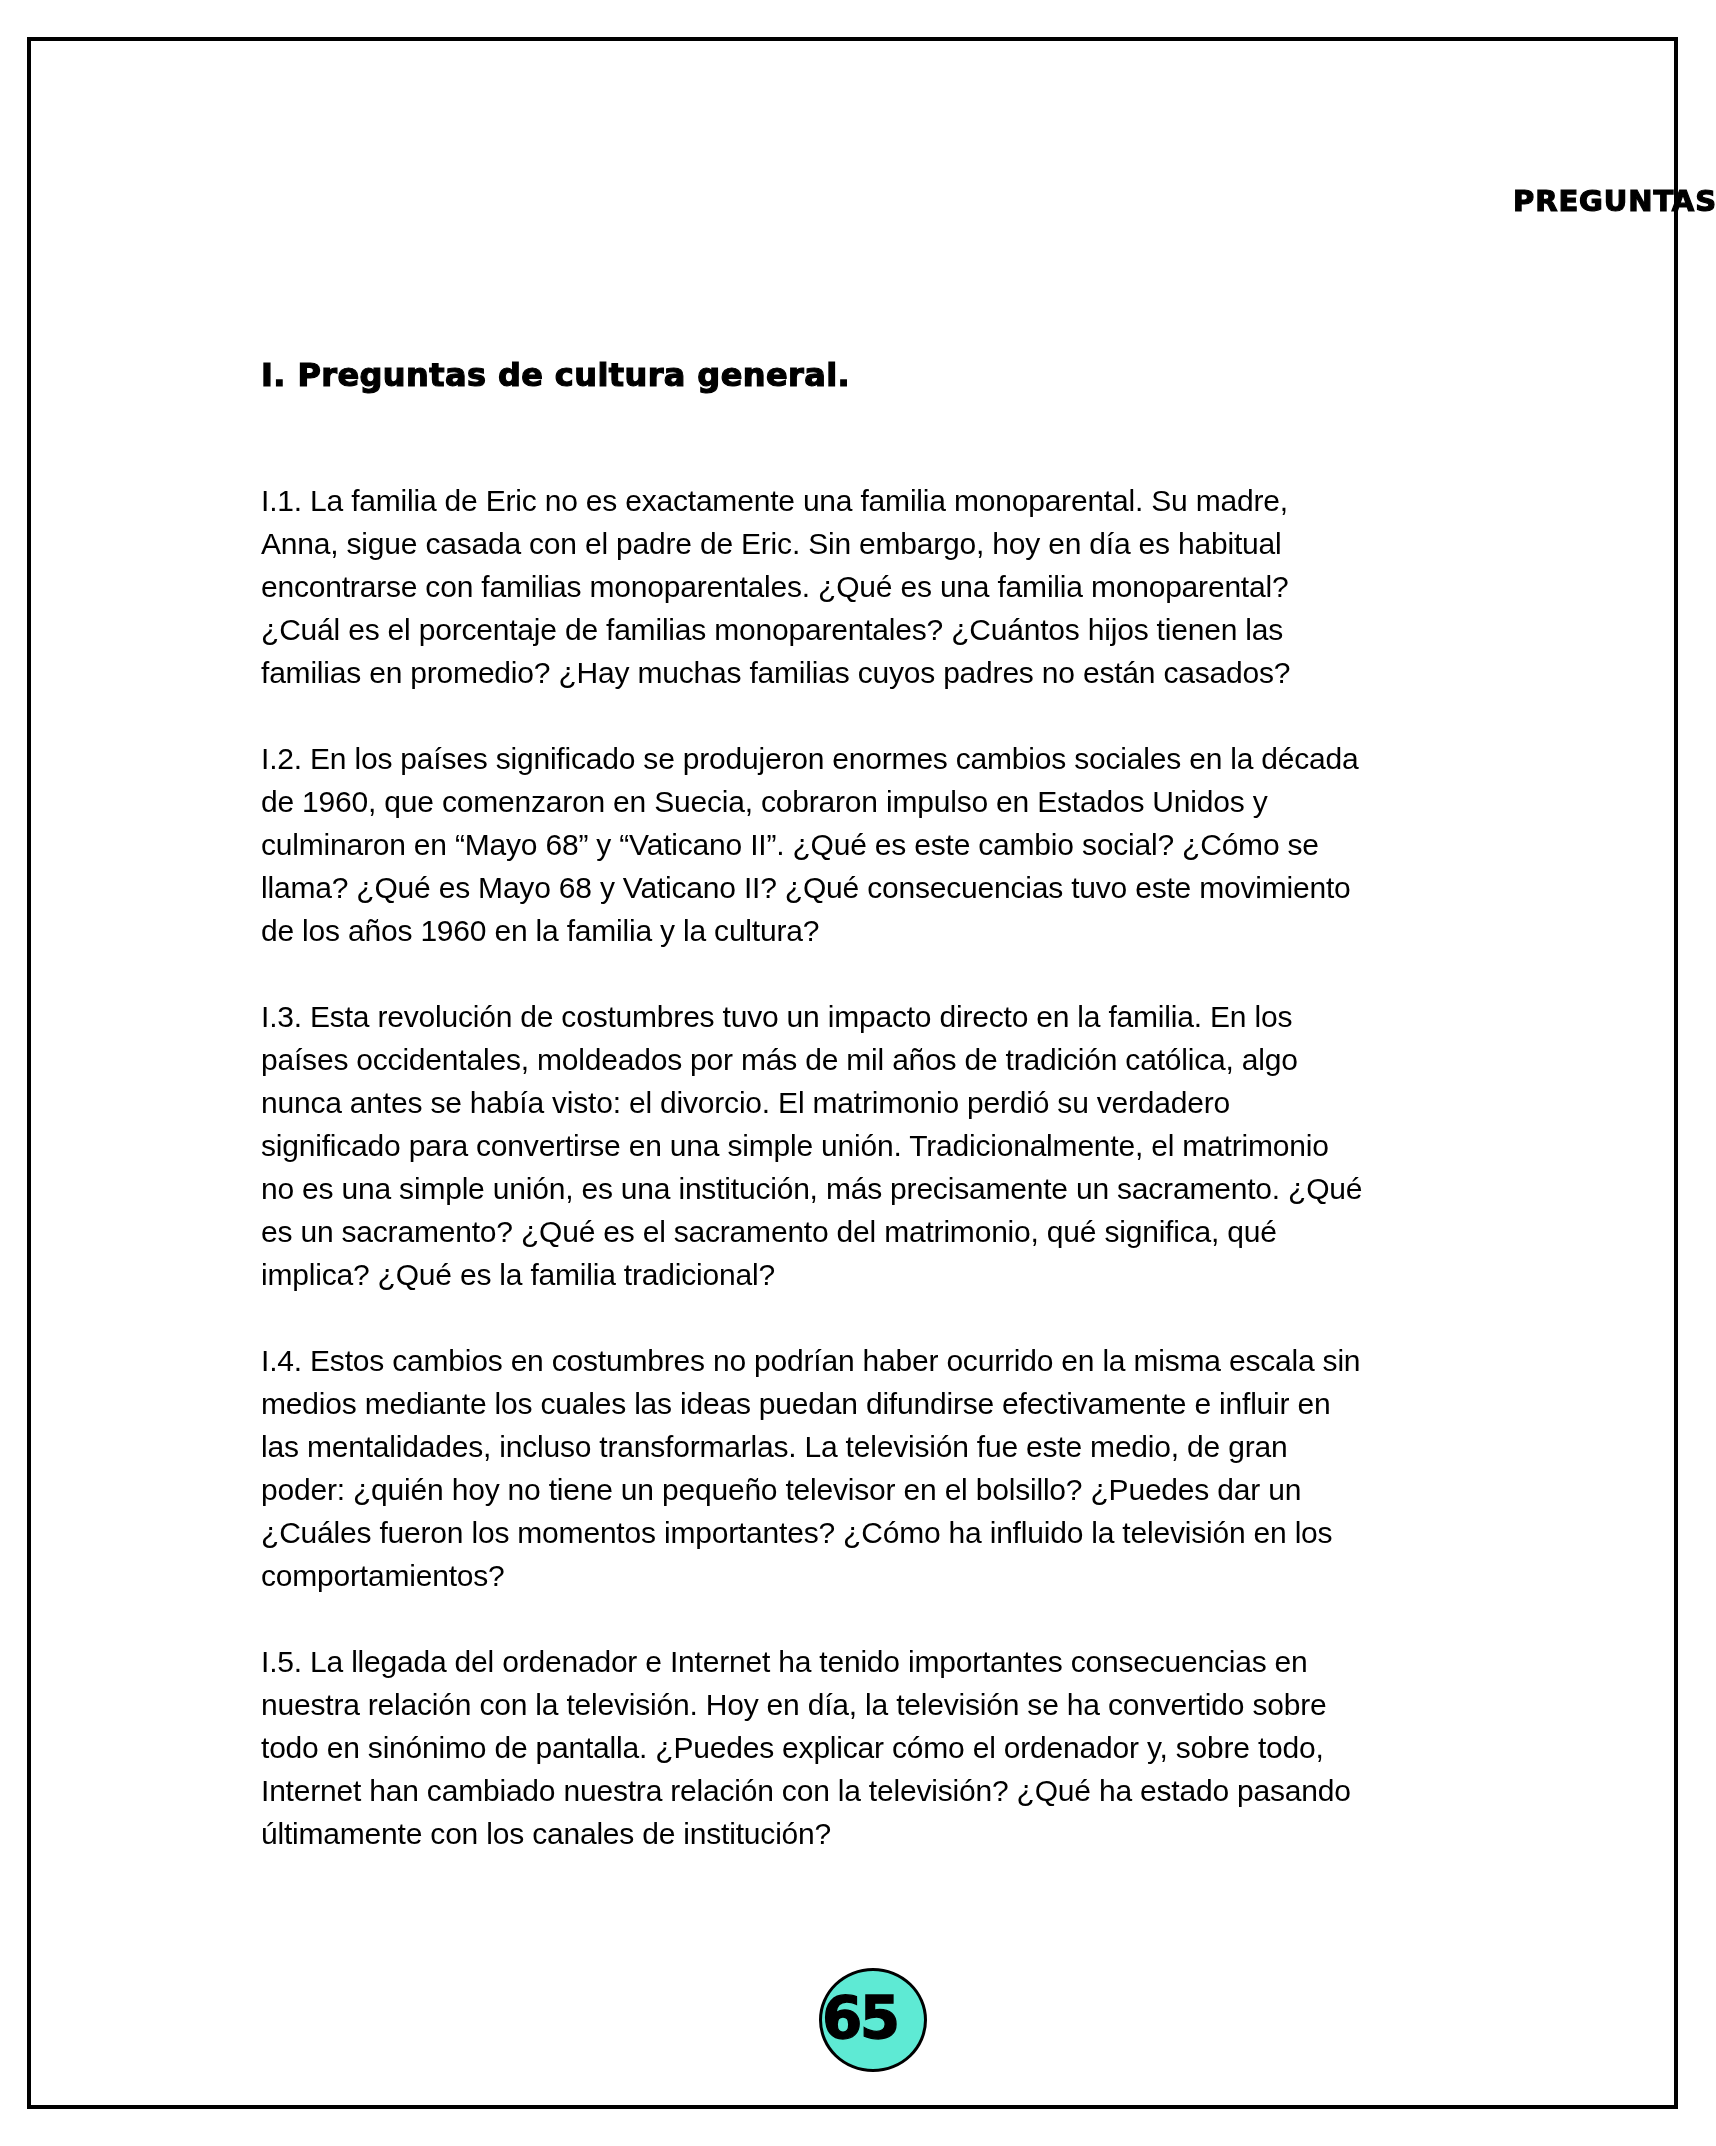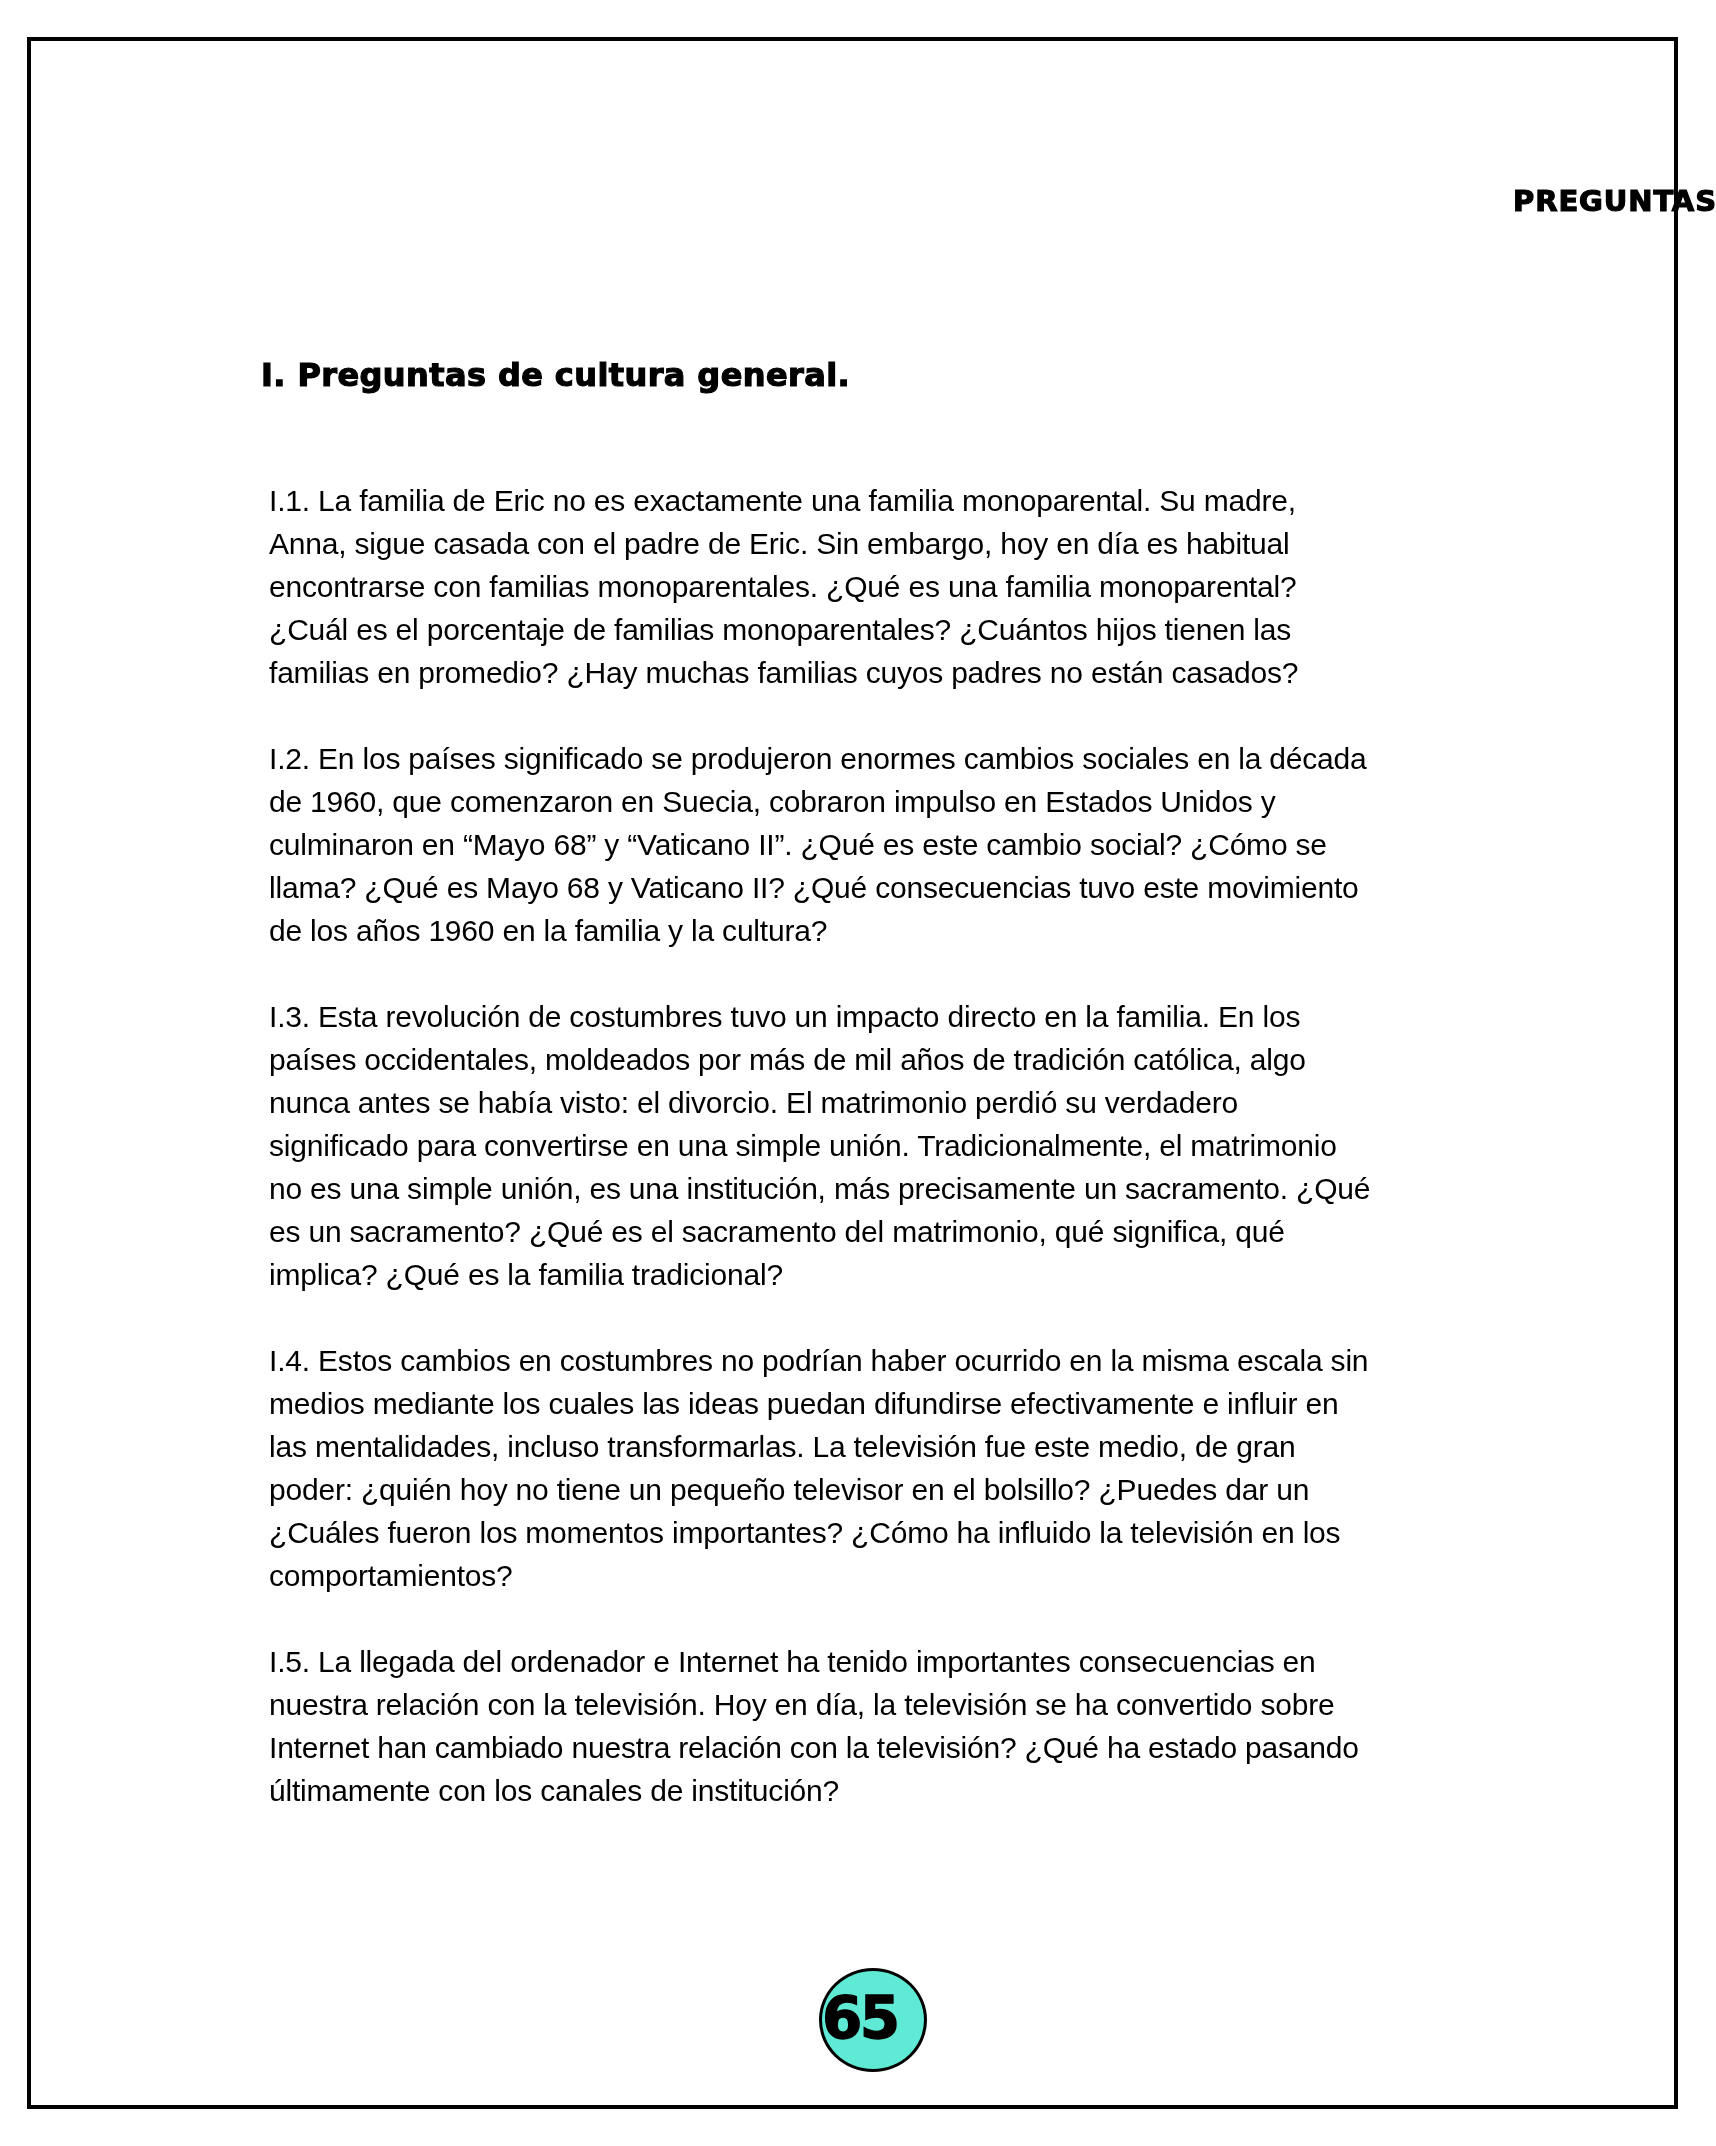--- a/index.html
+++ b/index.html
@@ -48,21 +48,21 @@
     -webkit-text-stroke: 1.2px #000;
     letter-spacing: 0.4px;
   }
   .questions {
     position: absolute;
     left: 261px;
     top: 479px;
     width: 1235px;
   }
   .question {
-    margin: 0 0 43px 8px;
+    margin: 0 0 43px 0;
   }
   .q-line {
     display: block;
     font-size: 30px;
     line-height: 43px;
     white-space: nowrap;
     letter-spacing: -0.2px;
   }
   .page-number {
     position: absolute;
@@ -125,20 +125,21 @@
     <span class="q-line">I.4. Estos cambios en costumbres no podrían haber ocurrido en la misma escala sin</span>
     <span class="q-line">medios mediante los cuales las ideas puedan difundirse efectivamente e influir en</span>
     <span class="q-line">las mentalidades, incluso transformarlas. La televisión fue este medio, de gran</span>
     <span class="q-line">poder: ¿quién hoy no tiene un pequeño televisor en el bolsillo? ¿Puedes dar un</span>
     <span class="q-line">¿Cuáles fueron los momentos importantes? ¿Cómo ha influido la televisión en los</span>
     <span class="q-line">comportamientos?</span>
   </p>
   <p class="question">
     <span class="q-line">I.5. La llegada del ordenador e Internet ha tenido importantes consecuencias en</span>
     <span class="q-line">nuestra relación con la televisión. Hoy en día, la televisión se ha convertido sobre</span>
+    <span class="q-line">todo en sinónimo de pantalla. ¿Puedes explicar cómo el ordenador y, sobre todo,</span>
     <span class="q-line">Internet han cambiado nuestra relación con la televisión? ¿Qué ha estado pasando</span>
     <span class="q-line">últimamente con los canales de institución?</span>
   </p>
 </div>
 
 <div class="page-number">
   <span>65</span>
 </div>
 
 

